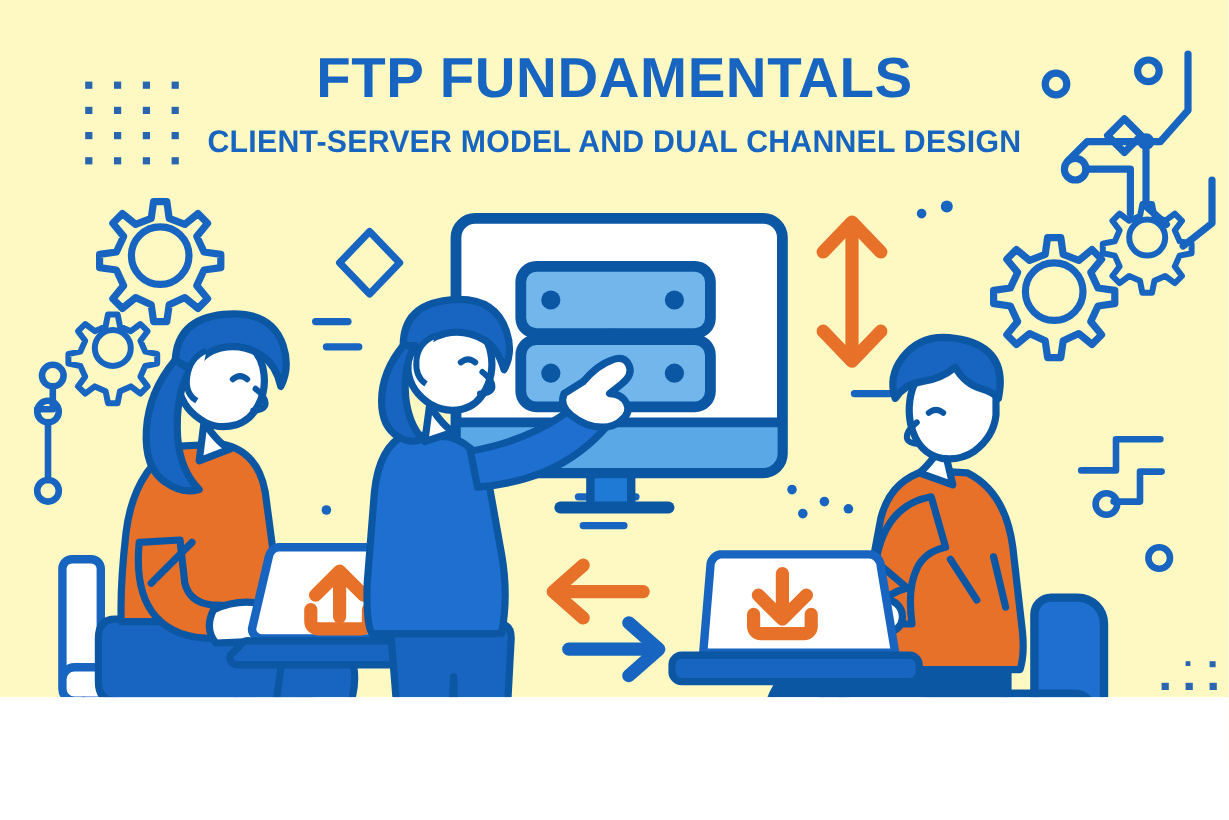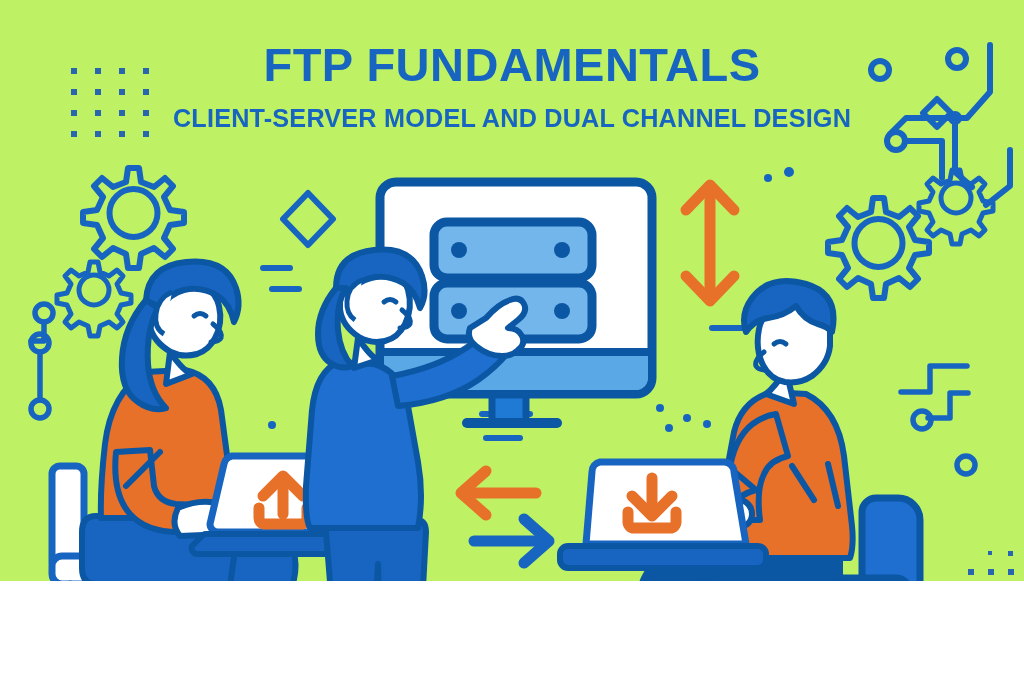--- a/index.html
+++ b/index.html
@@ -7,21 +7,21 @@
     padding: 0;
     background: #ffffff;
   }
   body {
     font-family: "Liberation Sans", sans-serif;
   }
   #poster {
     position: relative;
     width: 1024px;
     height: 581px;
-    background: #bef264;
+    background: #fef9c3;
     overflow: hidden;
   }
   #poster svg.layer {
     position: absolute;
     top: 0;
     left: 0;
     width: 1024px;
     height: 683px;
   }
   .title-block {

